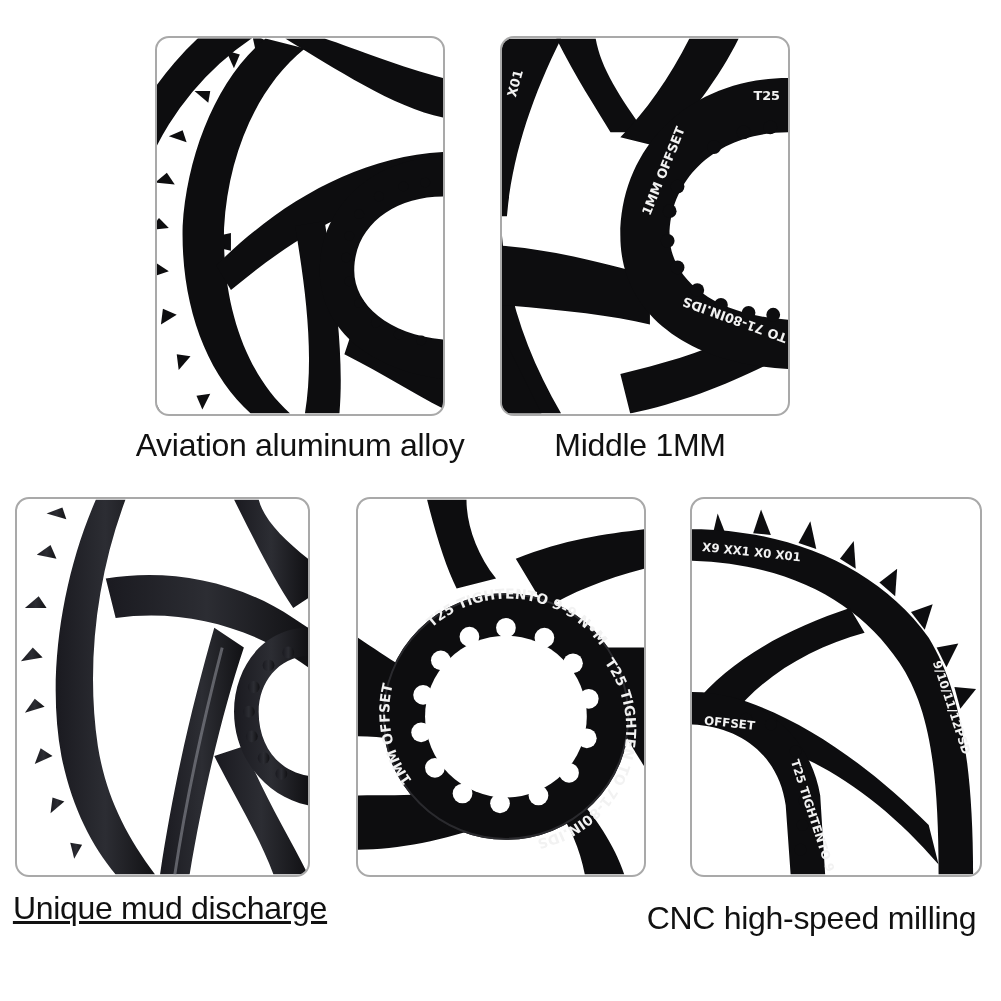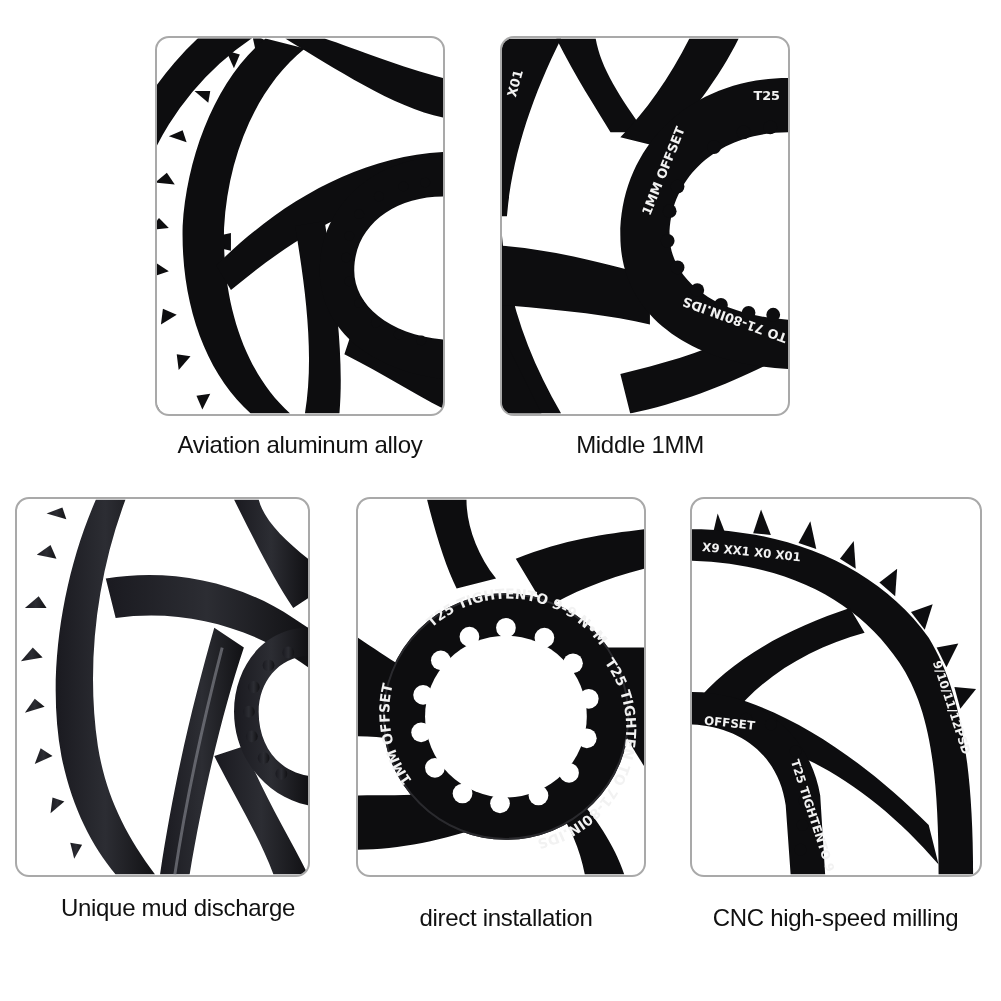--- a/index.html
+++ b/index.html
@@ -2,21 +2,21 @@
 <html><head>
 <meta charset="utf-8">
 <style>
   html, body { margin: 0; padding: 0; background: #ffffff; }
   body { width: 1001px; height: 1001px; position: relative; overflow: hidden;
          font-family: "Liberation Sans", "DejaVu Sans", sans-serif; }
   .panel { position: absolute; border: 2px solid #a9a9a9; border-radius: 14px;
            background: #ffffff; overflow: hidden; box-sizing: border-box; }
   .panel svg { position: absolute; left: 0; top: 0; width: 100%; height: 100%; display: block; }
   .caption { position: absolute; text-align: center; color: #111111;
-             font-size: 24px; line-height: 30px; letter-spacing: -0.3px; }
+             font-size: 32px; line-height: 30px; letter-spacing: -0.3px; }
   .etch { fill: #f2f2f2; font-family: "DejaVu Sans", sans-serif; font-weight: bold; }
 </style>
 </head>
 <body>
 
 <div class="panel" style="left:155px; top:36px; width:290px; height:380px;">
   <svg viewBox="0 0 290 380">
     <defs>
       <clipPath id="c1">
           <rect width="290" height="380"></rect>
@@ -151,21 +151,21 @@
         <circle cx="238" cy="240" r="6"></circle>
       <circle cx="250" cy="262" r="6"></circle>
         <circle cx="268" cy="278" r="6"></circle>
         <circle cx="255" cy="168" r="6"></circle>
       <circle cx="275" cy="155" r="6"></circle>
     </g>
 
     <path d="M208,150 C190,220 172,300 160,380" stroke="#8a8c94" stroke-width="3" fill="none" opacity="0.6"></path>
   </svg>
 </div>
-<div class="caption" style="left:8px; top:893px; width:340px;">
+<div class="caption" style="left:0px; top:893px; width:340px;text-decoration:underline;">
   <div>Unique mud discharge</div>
 </div>
 
 <div class="panel" style="left:356px; top:497px; width:290px; height:380px;">
   <svg viewBox="0 0 290 380">
     <defs>
         <clipPath id="c4">
           <rect width="290" height="380"></rect>
         </clipPath>
       </defs>
@@ -205,21 +205,20 @@
       <path id="arcTop" d="M75,130 A115,115 0 0 1 250,155" fill="none"></path>
       <text><textPath href="#arcTop">T25 TIGHTENTO 9-9 N•M</textPath></text>
       <path id="arcLeft" d="M55,285 A115,115 0 0 1 70,130" fill="none"></path>
       <text><textPath href="#arcLeft">1MM OFFSET</textPath></text>
       <path id="arcBot" d="M250,165 A108,108 0 0 1 65,300" fill="none"></path>
       <text><textPath href="#arcBot">T25 TIGHTEN TO 71-80IN.IDS</textPath></text>
     </g>
   </svg>
 </div>
 <div class="caption" style="left:356px; top:903px; width:300px;">
-  <div>direct installation</div>
 </div>
 
 <div class="panel" style="left:690px; top:497px; width:292px; height:380px;">
   <svg viewBox="0 0 292 380">
     <defs>
         <clipPath id="c5">
           <rect width="292" height="380"></rect>
         </clipPath>
       </defs>
     <g clip-path="url(#c5)" fill="#0d0d0f">
@@ -249,13 +248,13 @@
         <circle cx="28" cy="222" r="6"></circle>
     </g>
     <g class="etch" font-size="12">
       <text x="10" y="52" transform="rotate(6 10 52)">X9 XX1 X0 X01</text>
       <text x="244" y="165" transform="rotate(72 244 165)">9/10/11/12PSD</text>
       <text x="12" y="228" transform="rotate(6 12 228)">OFFSET</text>
       <text x="100" y="265" transform="rotate(72 100 265)">T25 TIGHTENTO 9</text>
     </g>
   </svg>
 </div>
-<div class="caption" style="left:670px; top:903px; width:331px;">CNC high-speed milling</div>
+<div class="caption" style="left:646px; top:903px; width:331px;">CNC high-speed milling</div>
 
 </body></html>

